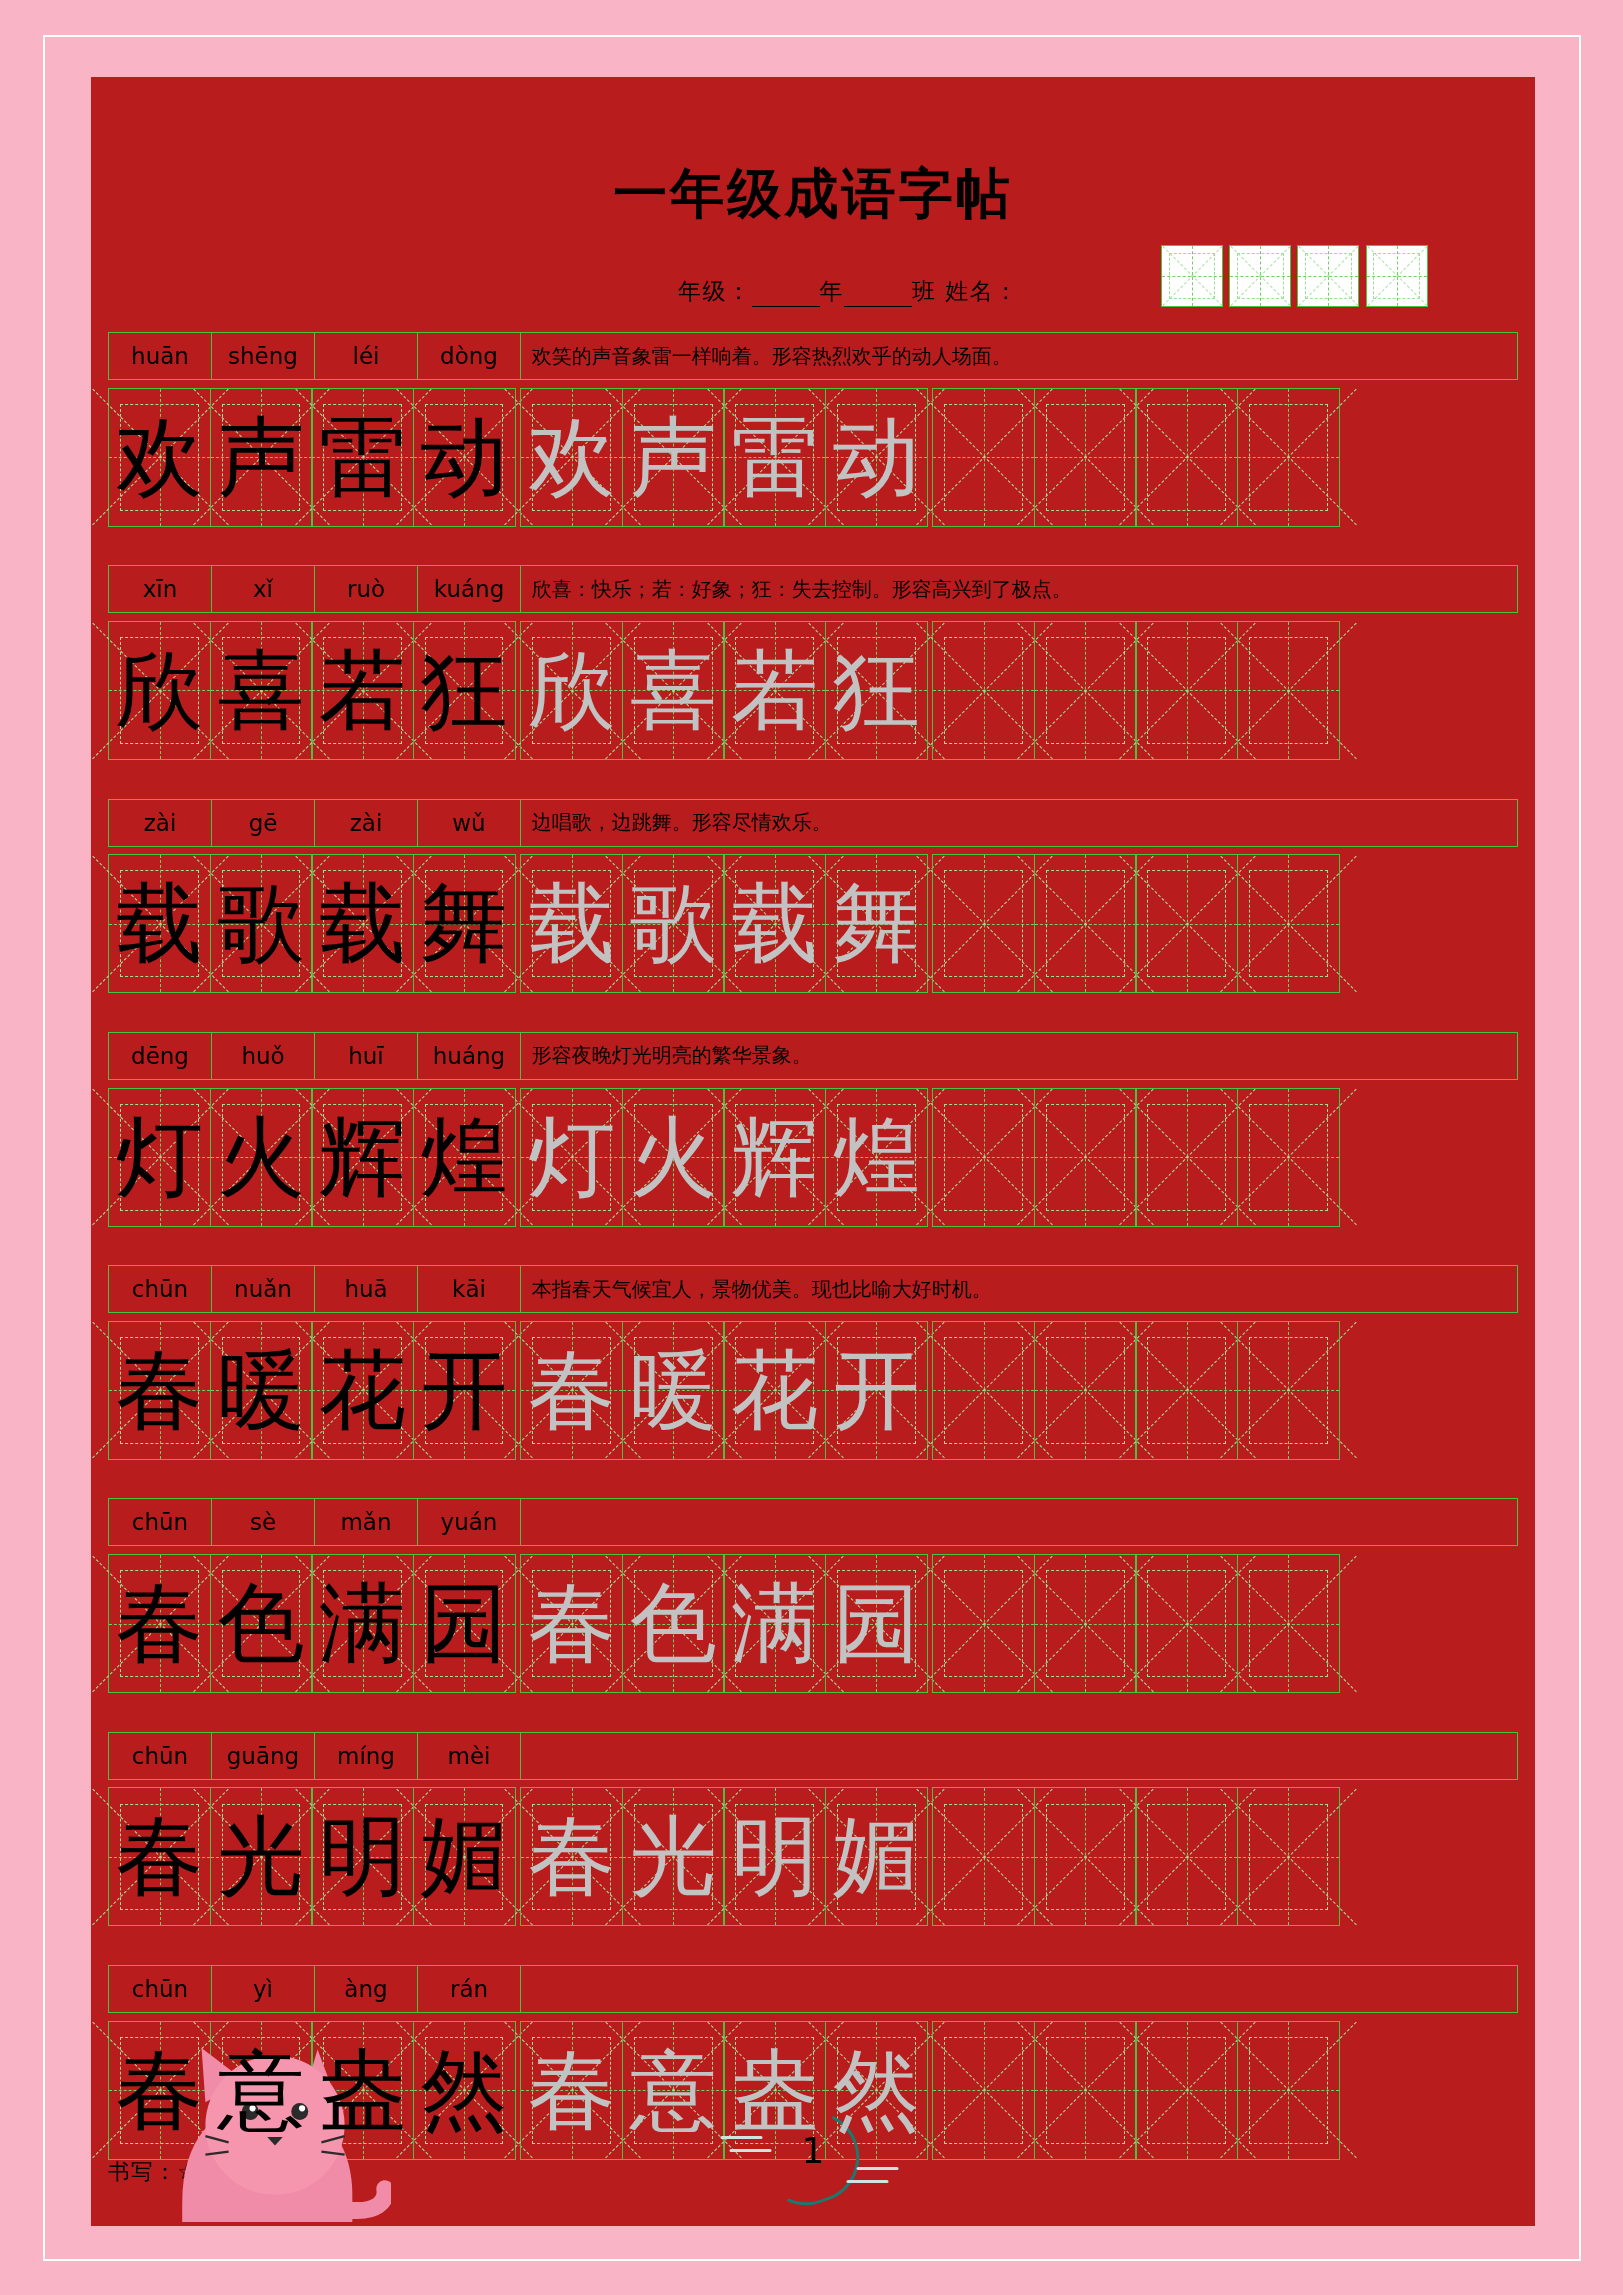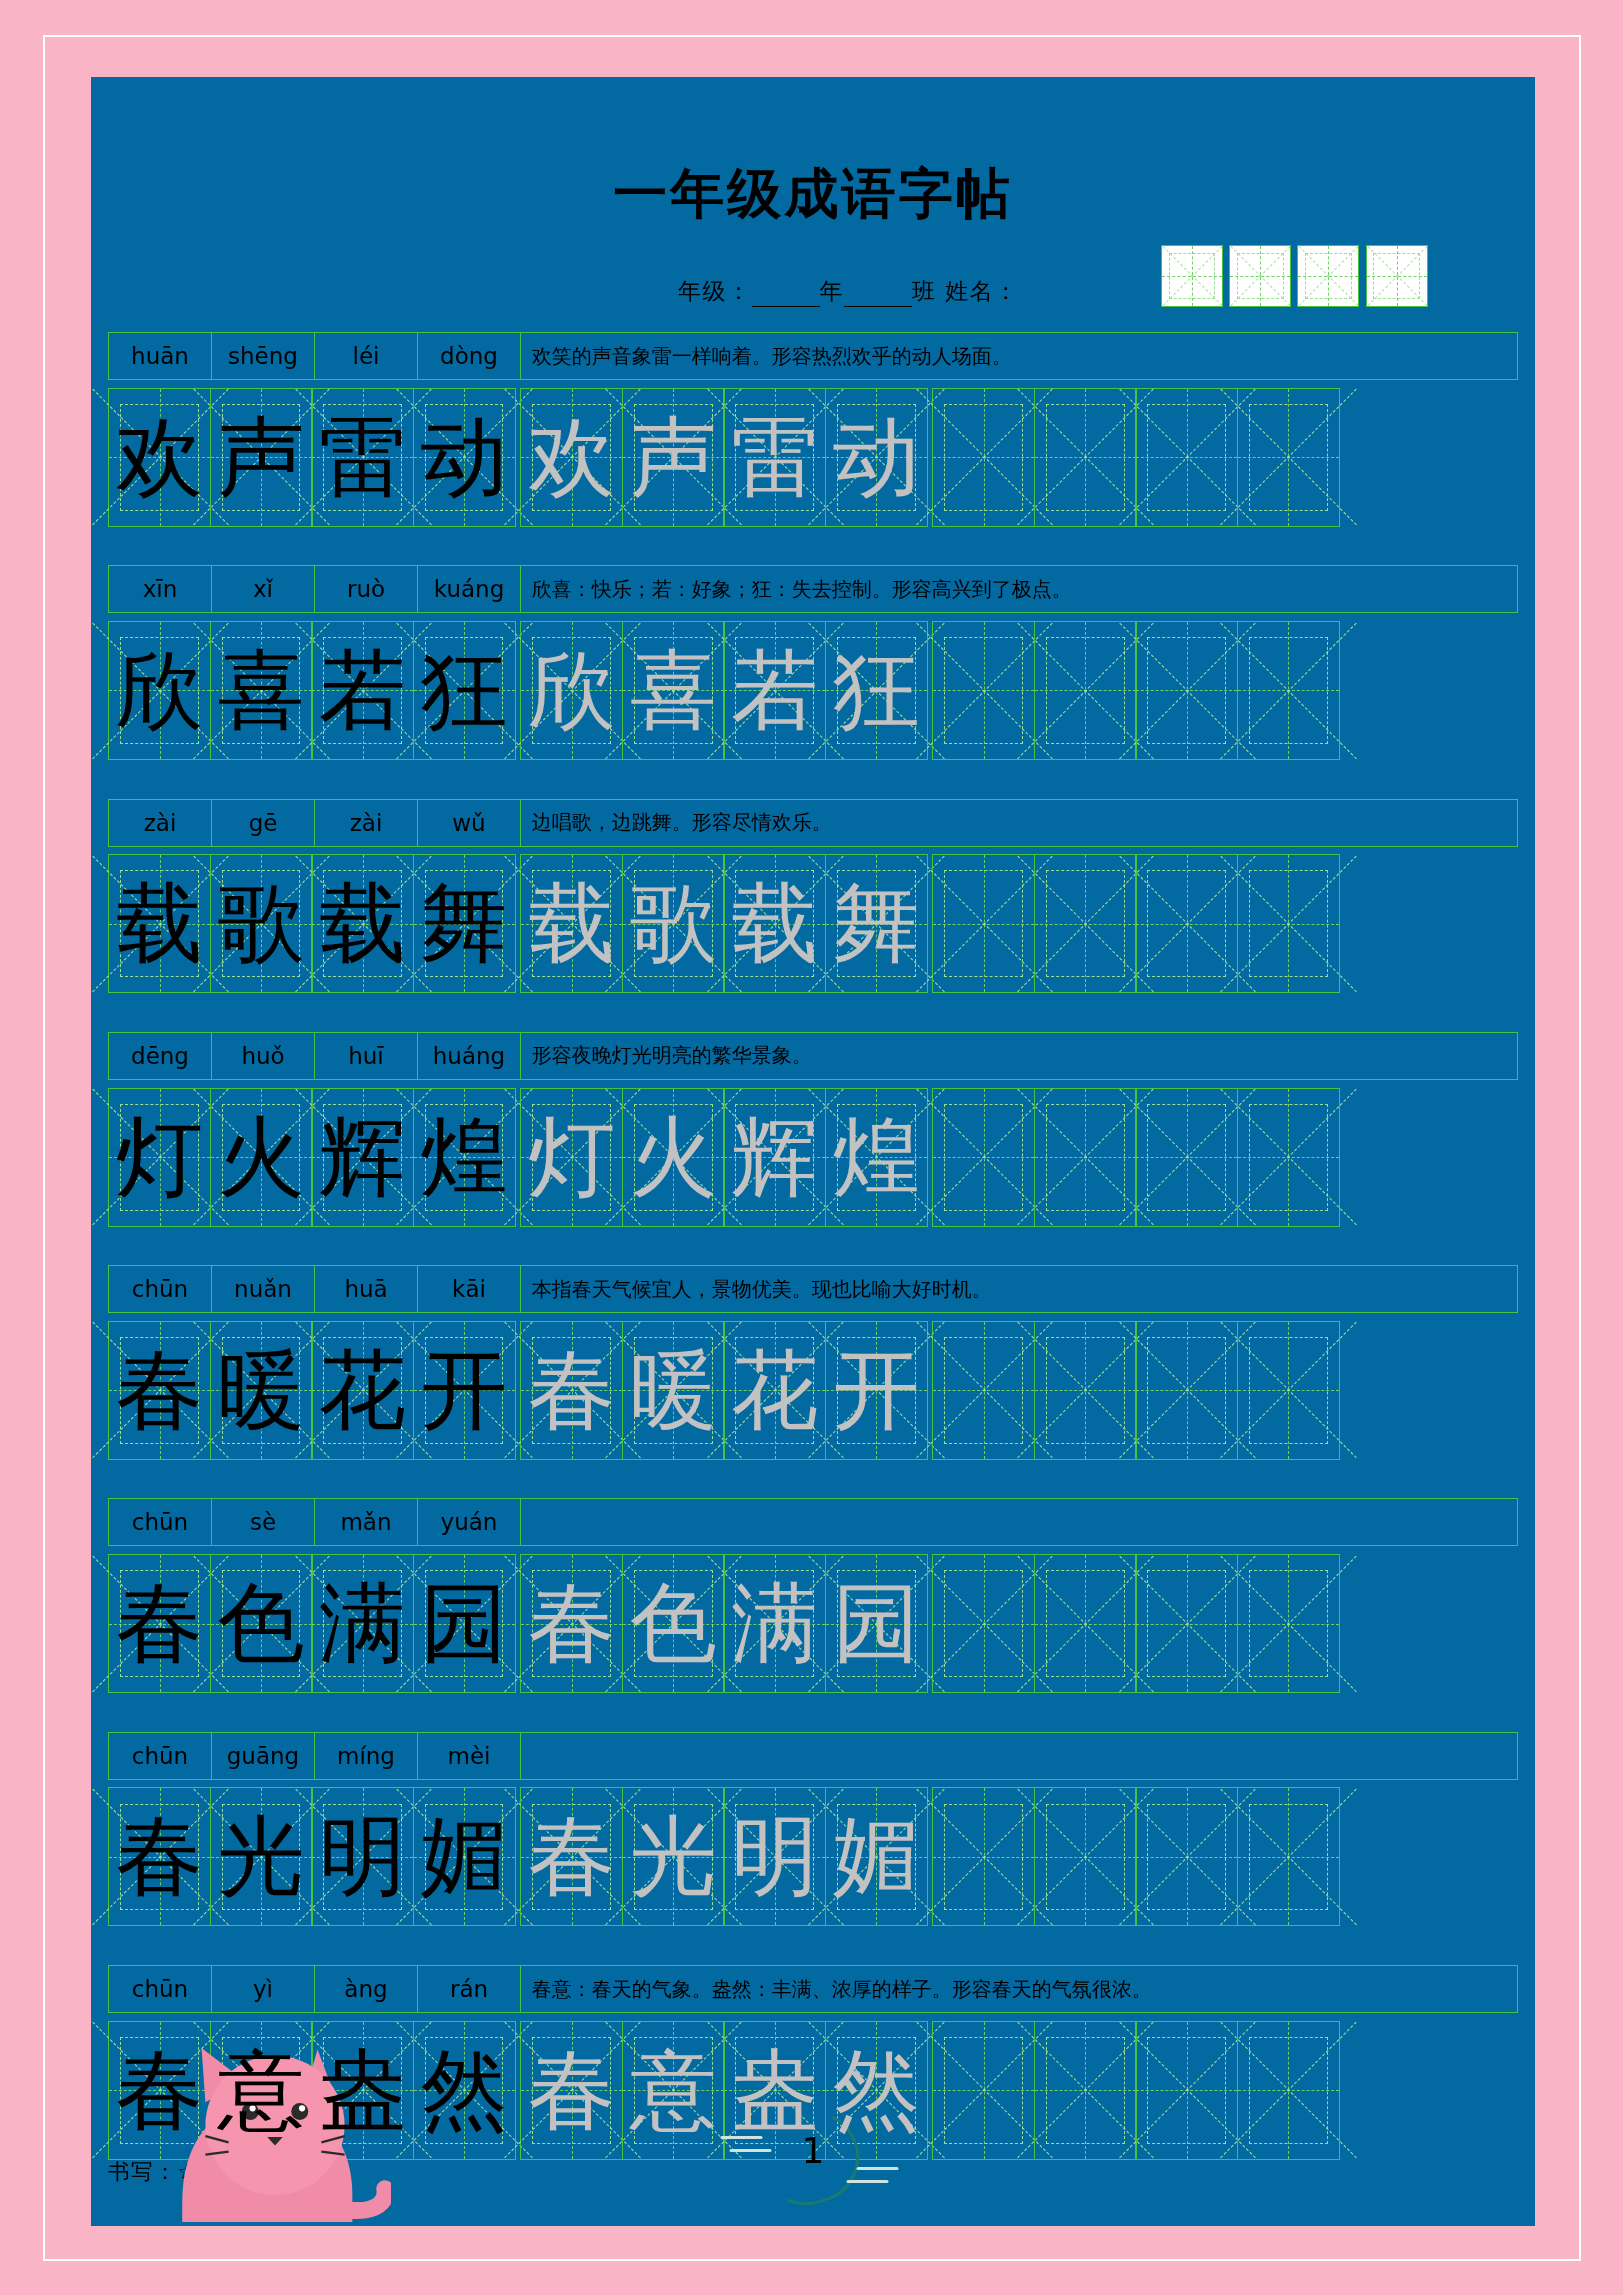--- a/index.html
+++ b/index.html
@@ -27,21 +27,21 @@
     width: 1538px;
     height: 2226px;
     border: 2.3px solid #ffffff;
     box-sizing: border-box;
   }
   .sheet {
     position: absolute;
     left: 91px; top: 77px;
     width: 1444px;
     height: 2149px;
-    background: #0369a1;
+    background: #b91c1c;
     box-sizing: border-box;
   }
   
   .title {
     position: absolute;
     left: 0; top: 81px;
     width: 1444px;
     text-align: center;
     font-family: "DejaVu Sans", sans-serif;
     font-size: 54px;
@@ -1024,21 +1024,20 @@
               <div class="diag2"></div>
             </div>
           </div>
         </div>
         <div class="entry">
           <div class="entry-top">
             <div class="pinyin-cell">chūn</div>
             <div class="pinyin-cell">yì</div>
             <div class="pinyin-cell">àng</div>
             <div class="pinyin-cell">rán</div>
-            <div class="meaning-cell">春意：春天的气象。盎然：丰满、浓厚的样子。形容春天的气氛很浓。</div>
           </div>
           <div class="entry-cells">
             <div class="charcell gridcell solid">
               <div class="inner-square"></div>
               <div class="cross-h"></div>
               <div class="cross-v"></div>
               <div class="diag1"></div>
               <div class="diag2"></div>
               <span class="glyph">春</span>
             </div>

